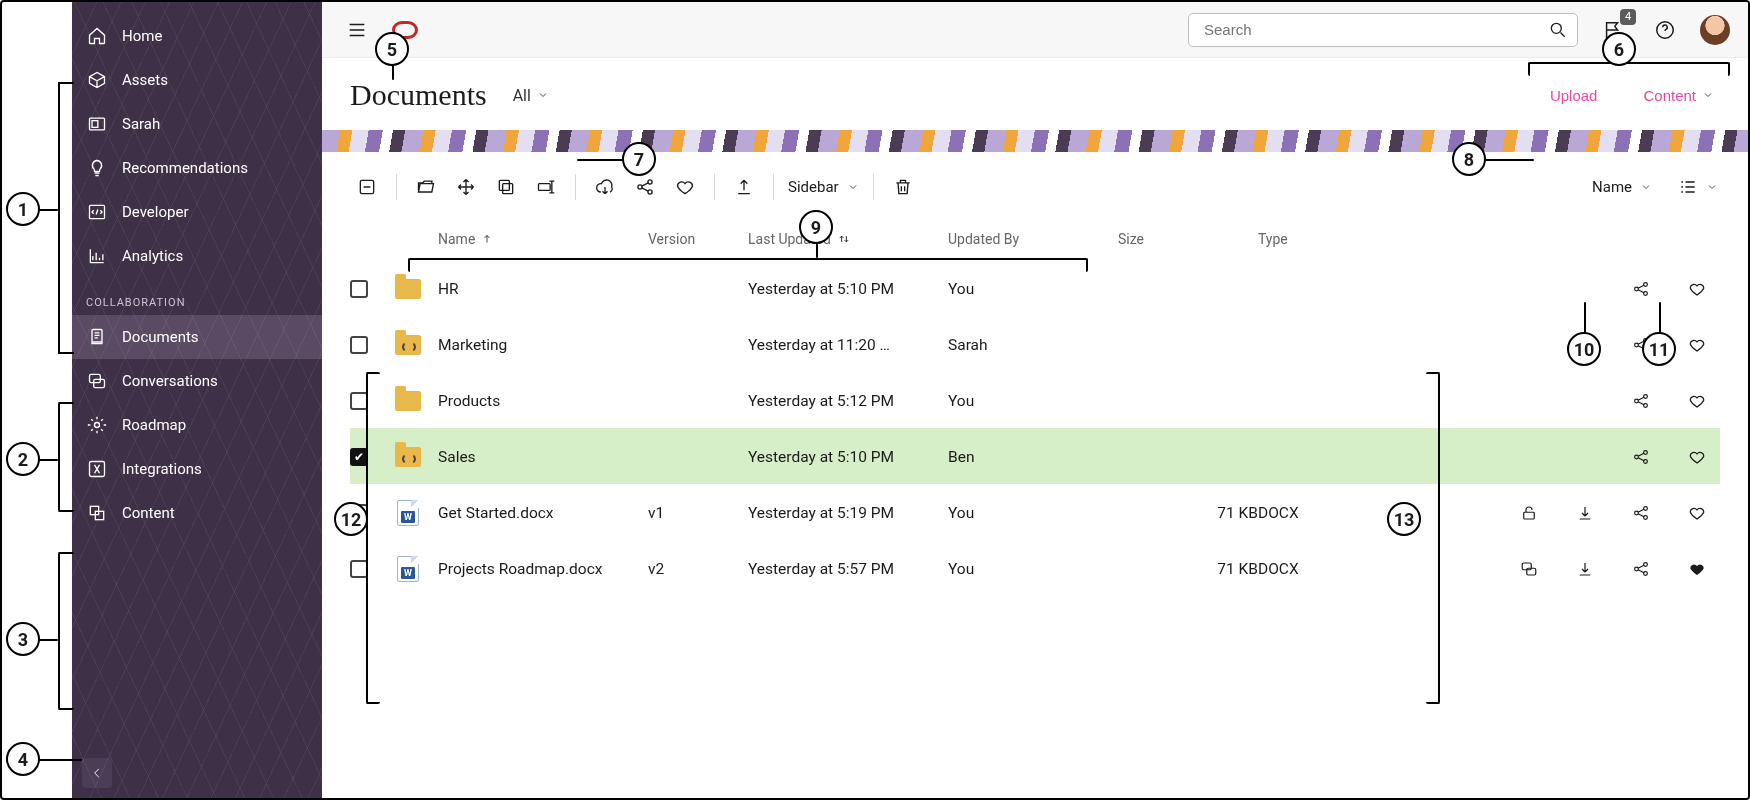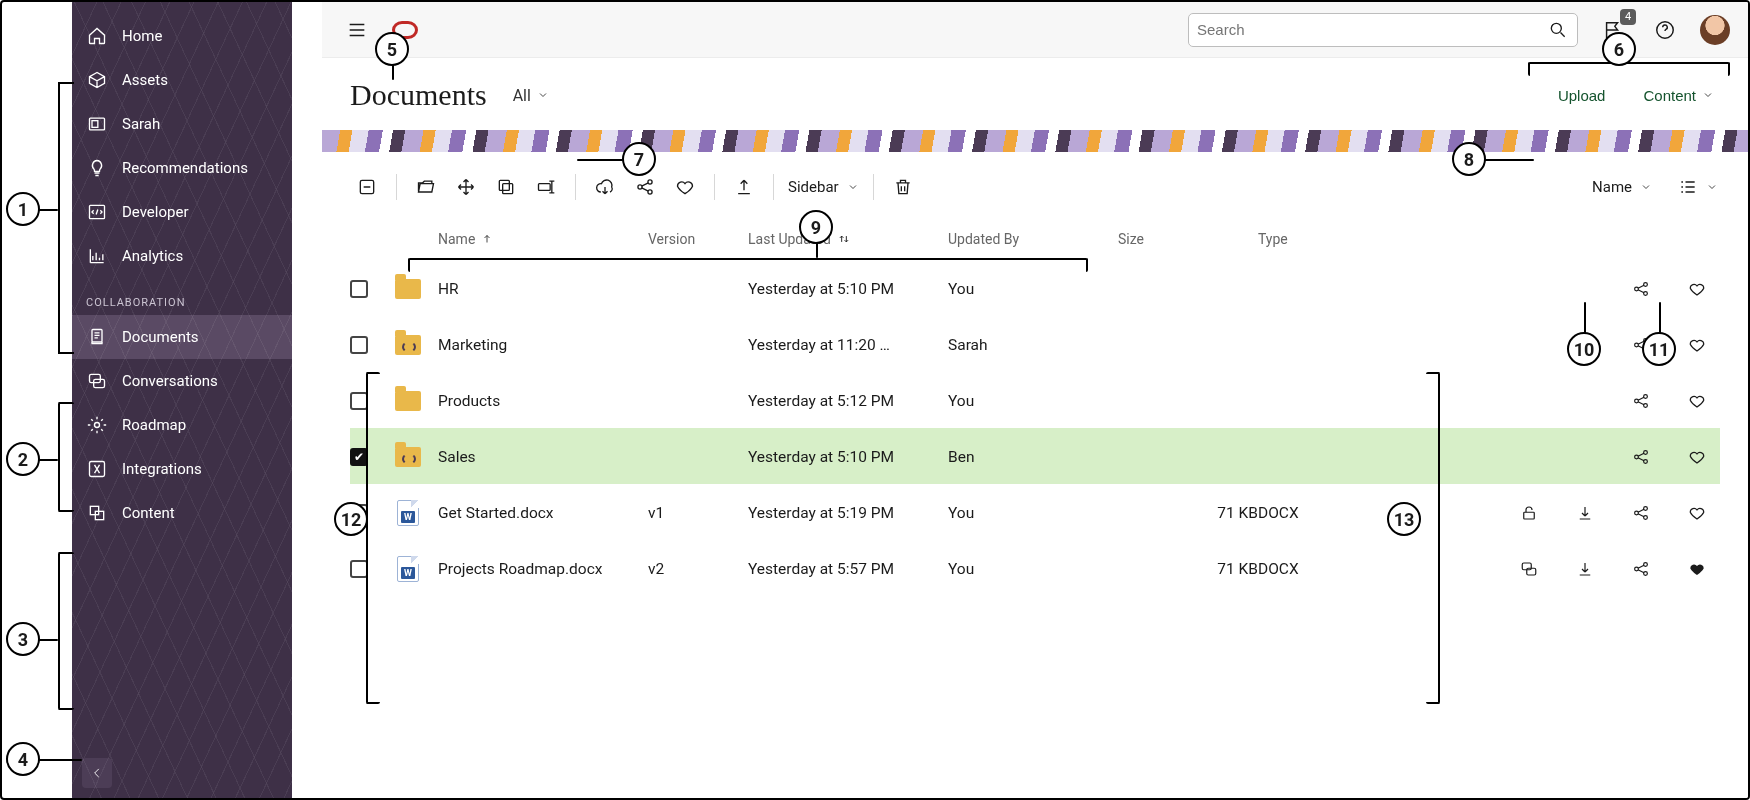--- a/index.html
+++ b/index.html
@@ -13,45 +13,45 @@
     --sel:#d7efc8;
     --accent:#c02926;
     --white:#fff;
   }
   *{box-sizing:border-box;}
   html,body{margin:0;padding:0;height:100%;font-family:-apple-system,BlinkMacSystemFont,"Segoe UI",Roboto,Helvetica,Arial,sans-serif;color:var(--ink);}
   body{background:#fff;}
   
   .stage{position:relative;width:1750px;height:800px;border:2px solid #000;border-radius:4px;margin:0 auto;overflow:hidden;}
   .circle{position:absolute;width:34px;height:34px;border:2.5px solid #000;border-radius:50%;background:#fff;display:flex;align-items:center;justify-content:center;font-weight:700;font-size:18px;z-index:1200;}
-  .sidebar{position:absolute;left:70px;top:0;bottom:0;width:220px;background:var(--purple);color:#fff;display:flex;flex-direction:column;font-size:15px;overflow:hidden;}
+  .sidebar{position:absolute;left:70px;top:0;bottom:0;width:250px;background:var(--purple);color:#fff;display:flex;flex-direction:column;font-size:15px;overflow:hidden;}
   .side-item{display:flex;align-items:center;gap:14px;padding:12px 14px;cursor:pointer;}
   .side-item .ico{width:22px;display:flex;justify-content:center;}
   .side-item.active{background:var(--purple-sel);}
   .side-head{font-size:11px;letter-spacing:1px;color:#cbc4d2;padding:18px 14px 6px;}
   .side-collapse{margin-top:auto;padding:10px;}
   .side-collapse button{width:30px;height:30px;border:none;border-radius:4px;background:#56466099;color:#fff;cursor:pointer;display:flex;align-items:center;justify-content:center;}
   
   .sidebar::before{content:"";position:absolute;inset:0;opacity:.13;background:repeating-linear-gradient(115deg,rgba(255,255,255,.5)0 1px,transparent 1px 22px),repeating-linear-gradient(65deg,rgba(255,255,255,.5)0 1px,transparent 1px 26px);pointer-events:none;}
   
   .main{position:absolute;left:320px;right:0;top:0;bottom:0;display:flex;flex-direction:column;background:#fff;}
   .topbar{height:56px;background:#f7f7f7;border-bottom:1px solid #ececec;display:flex;align-items:center;padding:0 18px;gap:18px;}
   .brand-o{width:26px;height:18px;border:3.5px solid var(--accent);border-radius:10px/9px;}
   .spacer{flex:1;}
   .search{position:relative;}
-  .search input{width:390px;height:34px;border:1px solid #bdbdbd;border-radius:5px;padding:4px 40px 4px 8px;font-size:15px;background:#fff;}
+  .search input{width:390px;height:34px;border:1px solid #bdbdbd;border-radius:5px;padding:4px 40px 4px 15px;font-size:15px;background:#fff;}
   .search .mag{position:absolute;right:10px;top:7px;}
   .iconbtn{width:34px;height:34px;display:flex;align-items:center;justify-content:center;border-radius:6px;cursor:pointer;}
   .badge{position:absolute;top:-4px;right:-6px;min-width:16px;height:16px;background:#5b5b5b;color:#fff;border-radius:4px;font-size:11px;display:flex;align-items:center;justify-content:center;padding:0 3px;}
   .avatar{width:30px;height:30px;border-radius:50%;background:radial-gradient(circle at 50% 35%,#f2c6a6 0 38%,transparent 40%),linear-gradient(#6b3e26,#6b3e26);position:relative;overflow:hidden;}
   
   .titlebar{display:flex;align-items:center;padding:20px 28px 18px;gap:26px;}
   .titlebar h1{font-family:Georgia,serif;font-weight:400;font-size:30px;margin:0;}
   .filter{display:flex;align-items:center;gap:6px;font-size:16px;cursor:pointer;color:#333;}
-  .btn-flat{border:none;background:none;font-size:15px;cursor:pointer;padding:8px 6px;color:#14532d;display:flex;align-items:center;gap:6px;}
+  .btn-flat{border:none;background:none;font-size:15px;cursor:pointer;padding:8px 6px;color:#ec4899;display:flex;align-items:center;gap:6px;margin-left:8px;}
   
   .banner{height:22px;background:
      repeating-linear-gradient(100deg,#b9a7d6 0 18px,#f1a63b 18px 30px,#e3dff1 30px 46px,#8c71b7 46px 60px,#fff 60px 70px,#4b3b55 70px 82px);}
   
   .actionbar{display:flex;align-items:center;gap:6px;padding:18px 28px 6px;}
   .actionbar .sep{width:1px;height:26px;background:var(--line);margin:0 6px;}
   .actionbar .dropdown{display:flex;align-items:center;gap:8px;font-size:15px;cursor:pointer;padding:4px 2px;}
   .actionbar .right{margin-left:auto;display:flex;align-items:center;gap:22px;}
   
   .grid{padding:8px 28px 0;}

